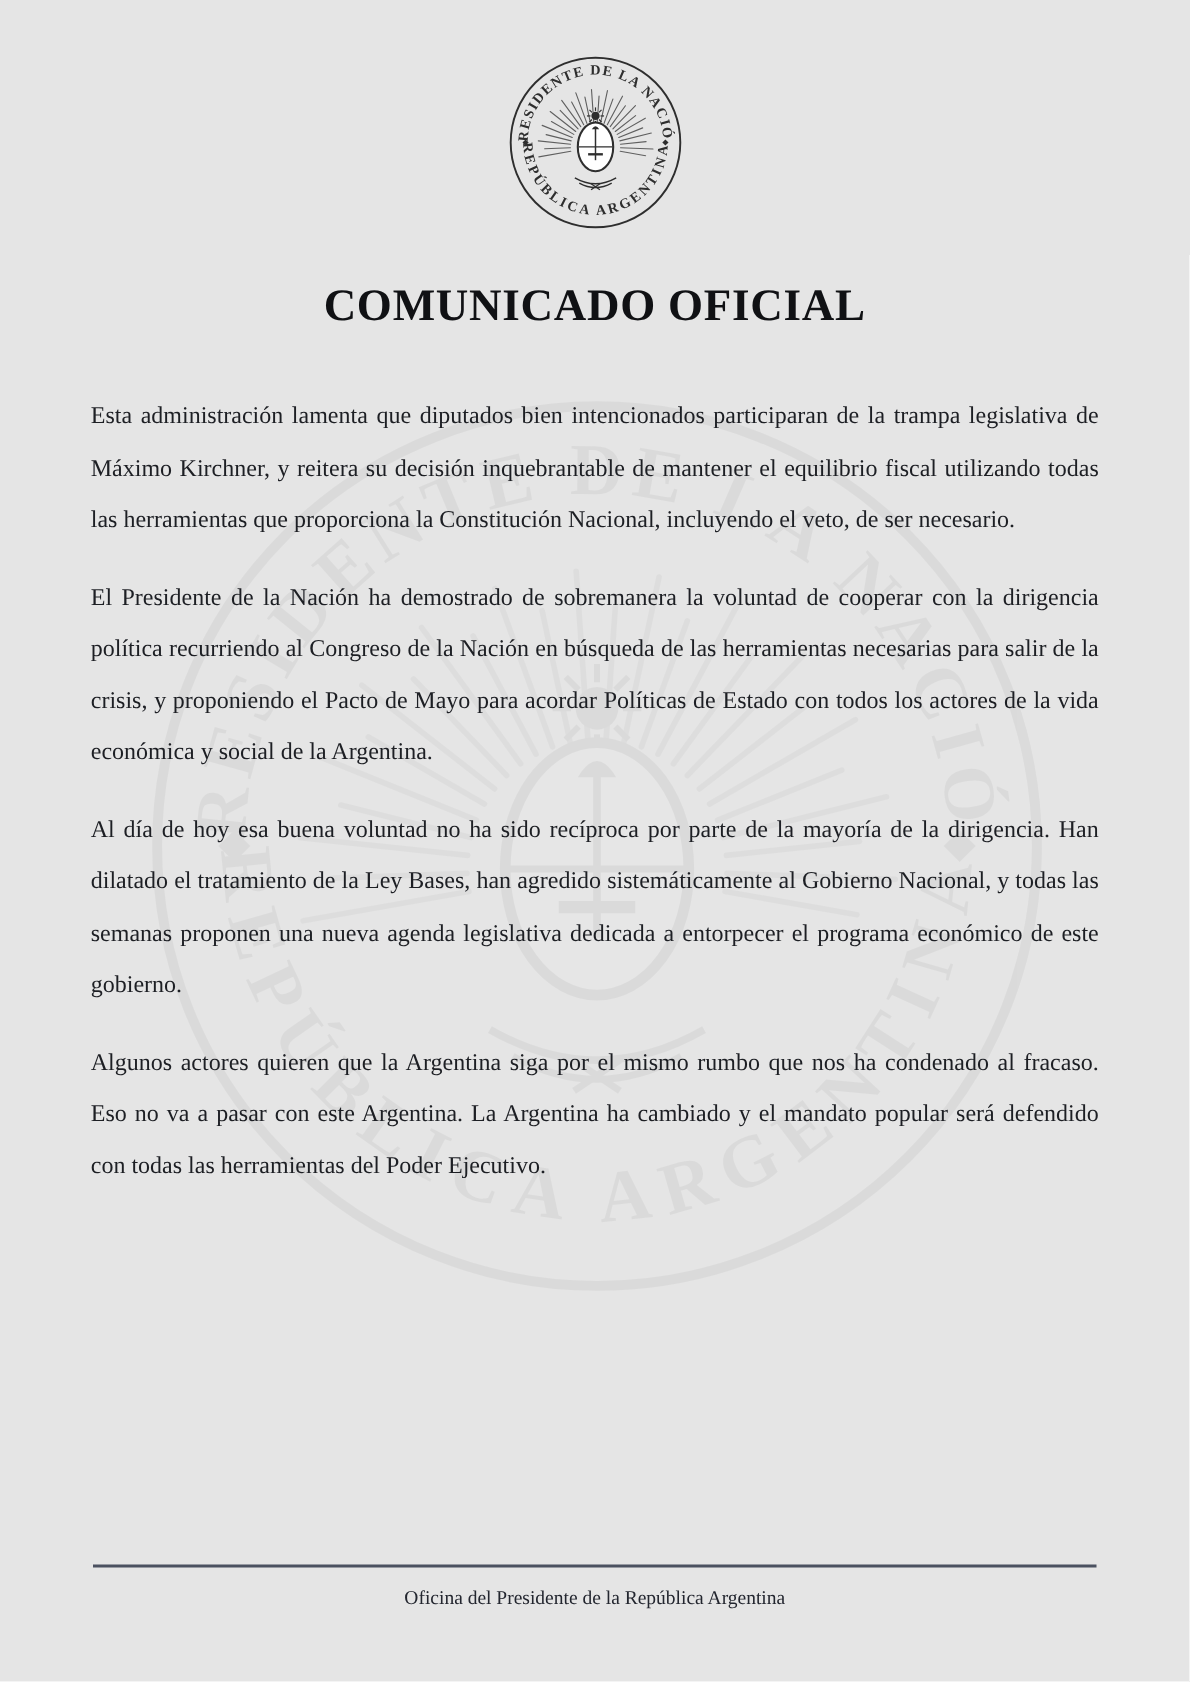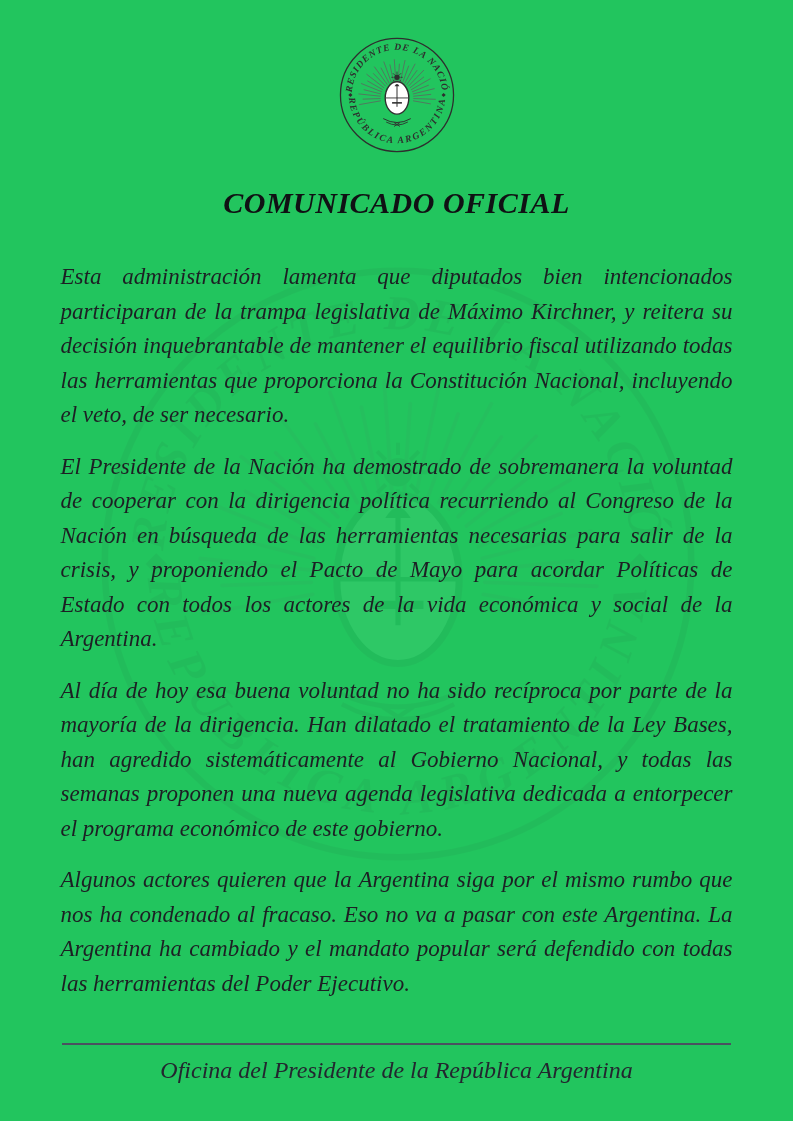--- a/index.html
+++ b/index.html
@@ -5,24 +5,23 @@
   html, body {
     margin: 0;
     padding: 0;
     background: #ffffff;
   }
   .page {
     position: relative;
     width: 793px;
     height: 1121px;
     margin: 0 auto;
-    background: #22c55e;
+    background: #e5e5e5;
     overflow: hidden;
     font-family: "Liberation Serif", serif;
-    font-style: italic;
   }
   .defs-svg {
     position: absolute;
     width: 0;
     height: 0;
     overflow: hidden;
   }
   .watermark {
     position: absolute;
     left: 92px;
@@ -63,41 +62,41 @@
     font-weight: 700;
     letter-spacing: 0.5px;
     color: #101114;
   }
   .body-text {
     width: 672px;
     margin: 40px auto 0 auto;
   }
   .body-text p {
     margin: 0 0 17px 0;
-    font-size: 23px;
+    font-size: 16px;
     line-height: 34.5px;
     text-align: justify;
     color: #1d1f24;
   }
   .footer {
     position: absolute;
     left: 0;
     right: 0;
     top: 1043px;
     z-index: 1;
   }
   .footer-line {
     margin: 0 62px;
     height: 2px;
     background: #4b5160;
   }
   .footer-text {
     margin-top: 12px;
     text-align: center;
-    font-size: 24px;
+    font-size: 13px;
     color: #23262f;
   }
 </style>
 </head>
 <body>
 
 <div class="page">
 
   <svg class="defs-svg" xmlns="http://www.w3.org/2000/svg" aria-hidden="true">
     <defs>

